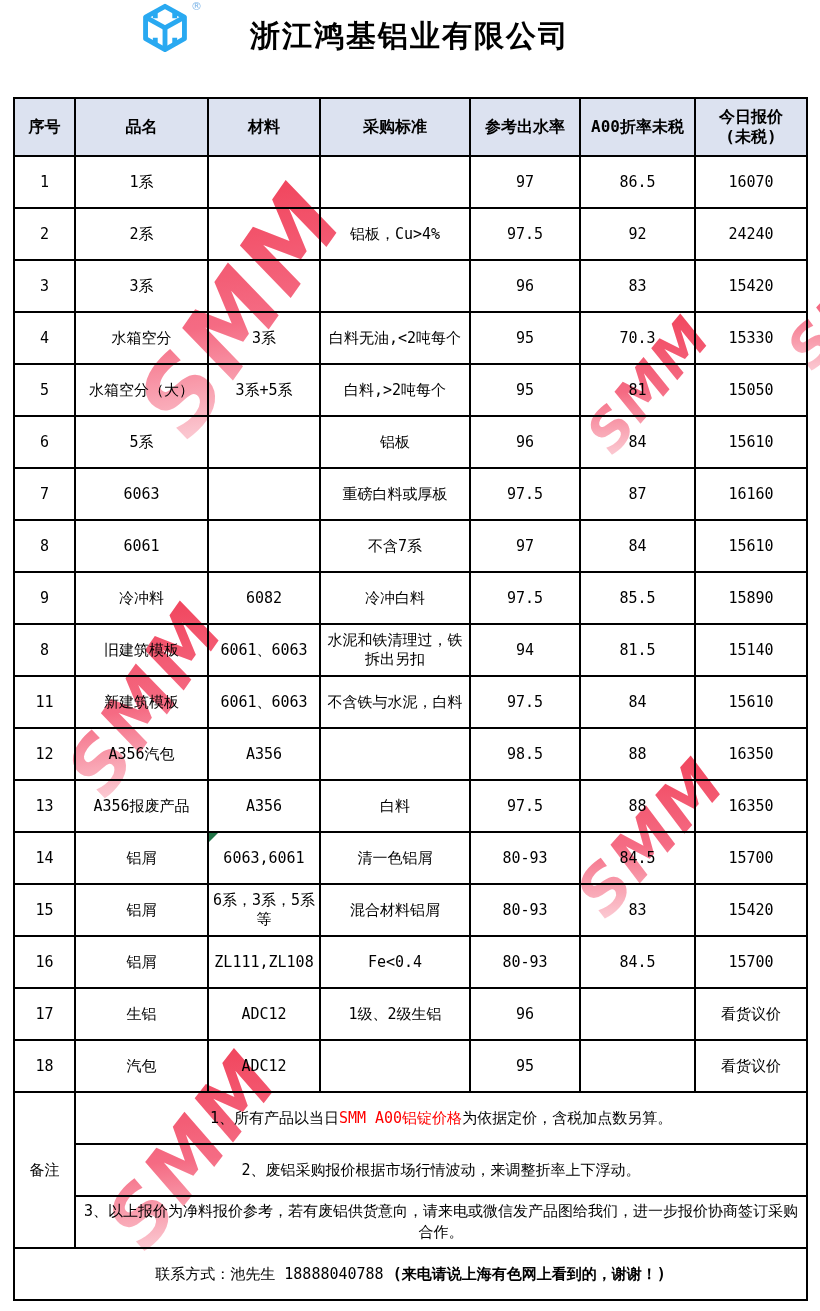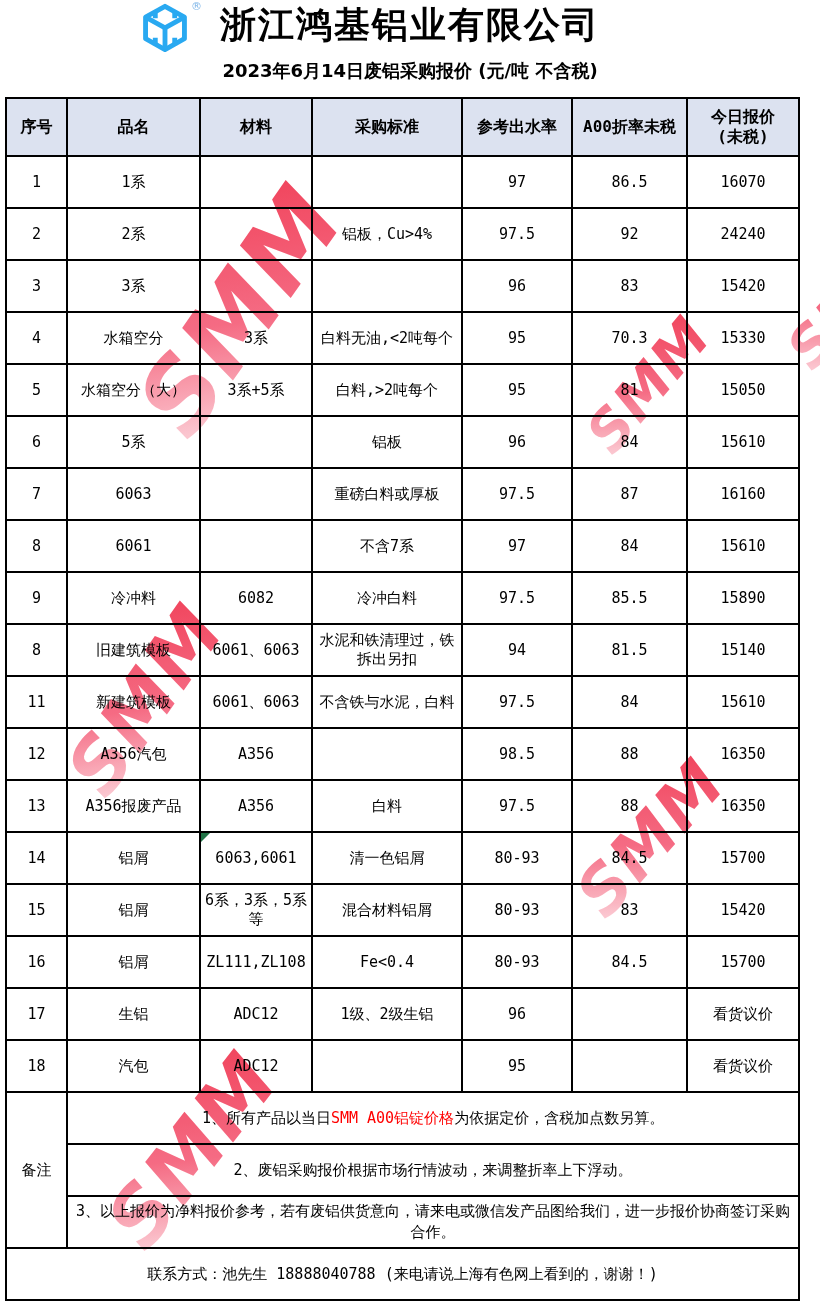--- a/index.html
+++ b/index.html
@@ -10,30 +10,30 @@
     overflow:hidden;
     font-family:"DejaVu Sans Mono","DejaVu Sans",sans-serif;
     color:#000;
   }
   
   .hdr{position:relative;width:100%;padding-top:6px;}
   .logo-wrap{position:absolute;left:138px;top:2px;width:66px;height:54px;}
   .logo-wrap svg{display:block;}
   .reg{position:absolute;right:2px;top:-2px;font-size:11px;color:#7fb6e8;font-family:"DejaVu Sans",sans-serif;}
   .company-name{
-    text-align:center;font-size:36px;font-weight:bold;line-height:44px;
-    font-family:Liberation Mono, monospace;letter-spacing:2px;
+    text-align:center;font-size:30px;font-weight:bold;line-height:44px;
+    font-family:Liberation Sans, sans-serif;letter-spacing:2px;margin-top:8px;
   }
   .subtitle{
     text-align:center;font-size:18px;font-weight:bold;margin-top:9px;
     font-family:"DejaVu Sans","Liberation Sans",sans-serif;
   }
   
   table.price{
-    position:absolute;left:5px;top:97px;width:793px;
+    position:absolute;left:13px;top:97px;width:793px;
     border-collapse:collapse;table-layout:fixed;
   }
   table.price th,table.price td{
     border:2px solid #000;
     text-align:center;vertical-align:middle;
     padding:1px 2px;
     font-size:15px;
     overflow:hidden;
   }
   table.price th{
@@ -44,21 +44,21 @@
   }
   table.price tbody td{height:48px;}
   td.note-label{font-size:16px;}
   td.note-cell{
     text-align:left;padding:4px 8px;font-size:16px;line-height:1.4;
   }
   td.footer-cell{
     text-align:left;padding:4px 6px;font-size:16px;height:44px;
   }
   .note-red{color:#ff0000;}
-  .bold{font-weight:normal;}
+  .bold{font-weight:bold;}
   
   .wm{
     position:absolute;
     mix-blend-mode:multiply;
     opacity:.93;
     pointer-events:none;
     z-index:5;
   }
   .wm-text{
     font-family:"DejaVu Sans","Liberation Sans",sans-serif;
@@ -91,21 +91,20 @@
     <div class="logo-wrap">
       <svg width="54" height="54" viewBox="0 0 100 100" fill="none" stroke="#29a9f1" stroke-width="9" stroke-linejoin="round">
         <path d="M50 8 L86 28 L86 68 L50 88 L14 68 L14 28 Z"></path>
         <path d="M14 28 L50 48 L86 28"></path>
         <path d="M50 48 L50 88"></path>
         <path d="M32 18 L32 30 M68 18 L68 30 M32 66 L32 80 M68 66 L68 80"></path>
       </svg>
       <span class="reg">®</span>
     </div>
     <div class="company-name">浙江鸿基铝业有限公司</div>
-    <div class="subtitle">2023年6月14日废铝采购报价 (元/吨 不含税)</div>
   </div>
 
   <table class="price">
     <colgroup>
       <col style="width:61px">
         <col style="width:133px">
         <col style="width:112px">
       <col style="width:150px">
         <col style="width:110px">
         <col style="width:115px">

